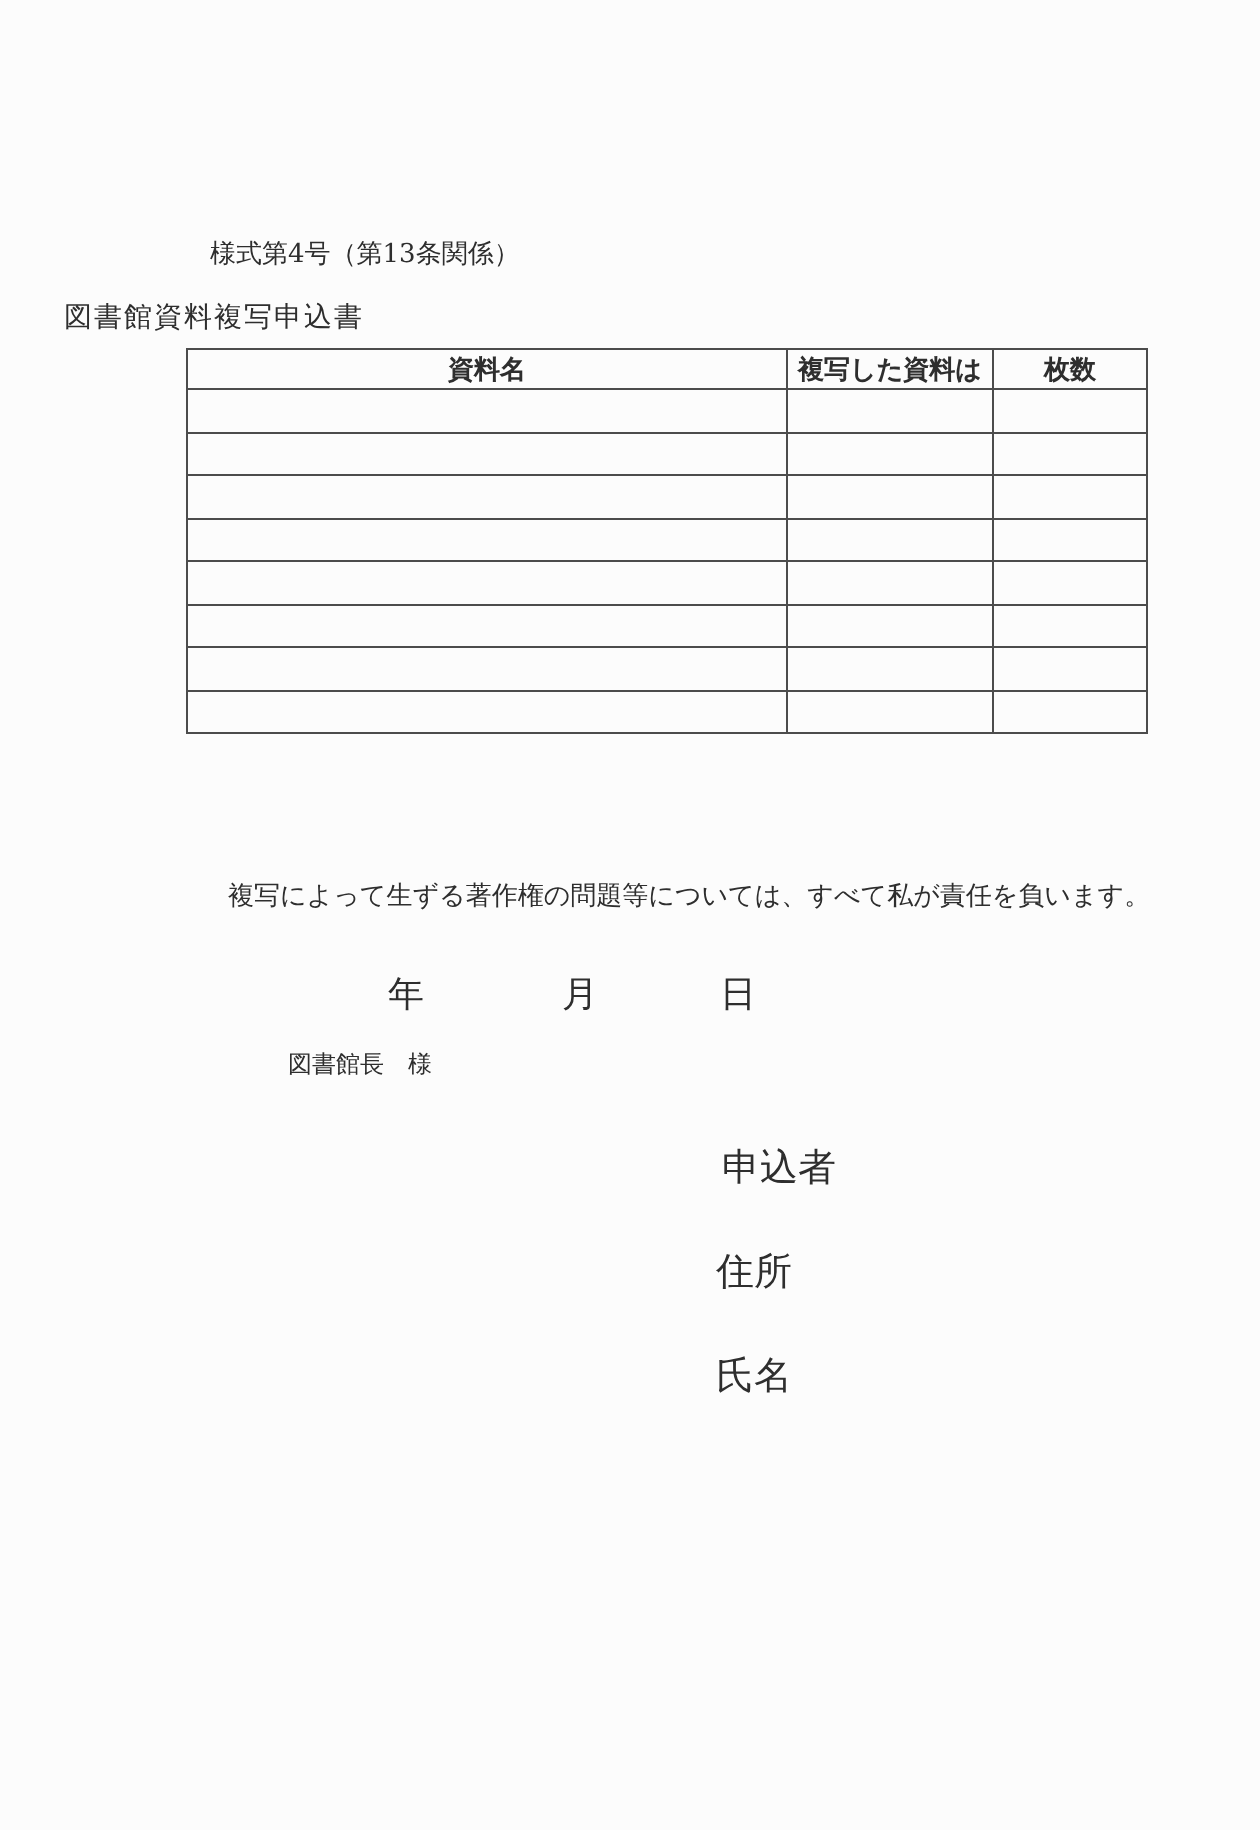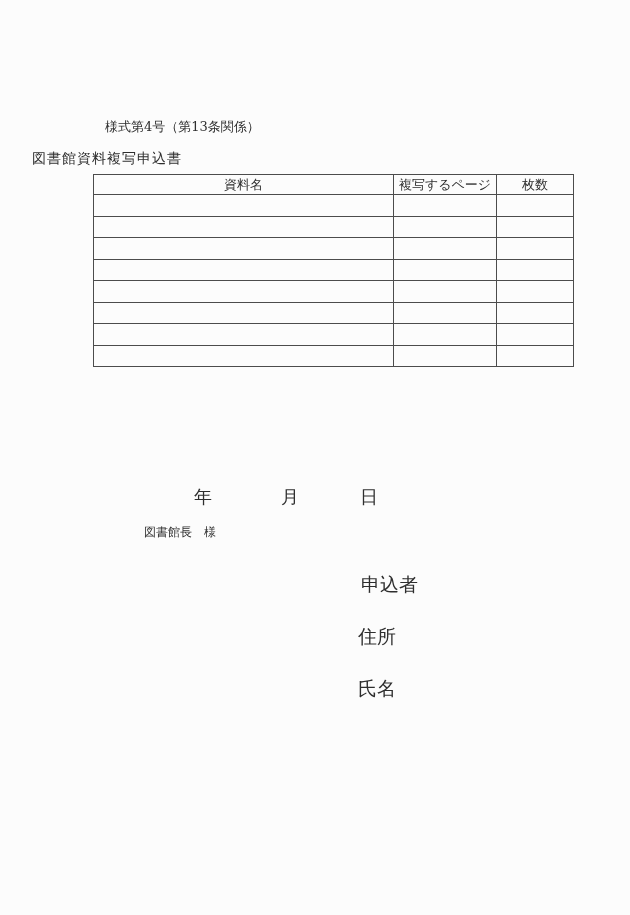--- a/index.html
+++ b/index.html
@@ -37,21 +37,21 @@
     width: 480px;
     border-collapse: collapse;
     table-layout: fixed;
     font-size: 13px;
   }
   table.copy-table th,
   table.copy-table td {
     border: 1px solid #4c4c4c;
     text-align: center;
     vertical-align: middle;
-    font-weight: normal;
+    font-weight: bold;
     padding: 0;
     overflow: hidden;
   }
   table.copy-table col.c1 { width: 300px; }
   table.copy-table col.c2 { width: 103px; }
   table.copy-table col.c3 { width: 77px; }
   table.copy-table tr.header-row th { height: 20px; }
   table.copy-table tr.entry-row td { height: 21.5px; }
   table.copy-table tr.total-row td { height: 21px; letter-spacing: 2px; }
   .statement {
@@ -96,21 +96,21 @@
 
   <table class="copy-table">
     <colgroup>
       <col class="c1">
         <col class="c2">
         <col class="c3">
     </colgroup>
     <tbody>
       <tr class="header-row">
         <th>資料名</th>
-        <th>複写するページ</th>
+        <th>複写した資料は</th>
         <th>枚数</th>
       </tr>
       <tr class="entry-row">
         <td></td>
         <td></td>
         <td></td>
       </tr>
         <tr class="entry-row">
         <td></td>
         <td></td>
@@ -143,20 +143,21 @@
       </tr>
         <tr class="entry-row">
         <td></td>
         <td></td>
         <td></td>
       </tr>
     </tbody>
   </table>
 
   <div class="statement">
+    <div class="line2">複写によって生ずる著作権の問題等については、すべて私が責任を負います。</div>
   </div>
 
   <div class="date-line">
     <span class="year">年</span><span class="month">月</span><span class="day">日</span>
   </div>
 
   <div class="addressee">図書館長　様</div>
 
   <div class="applicant-block">
     <div>申込者</div>

